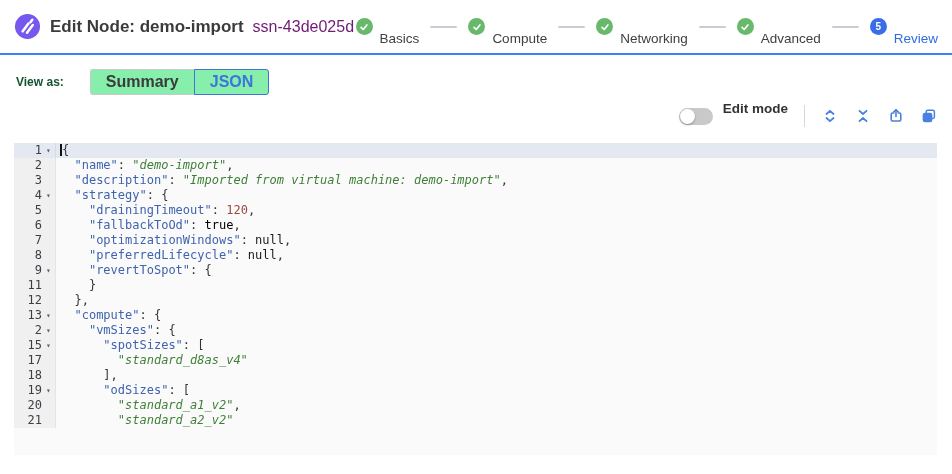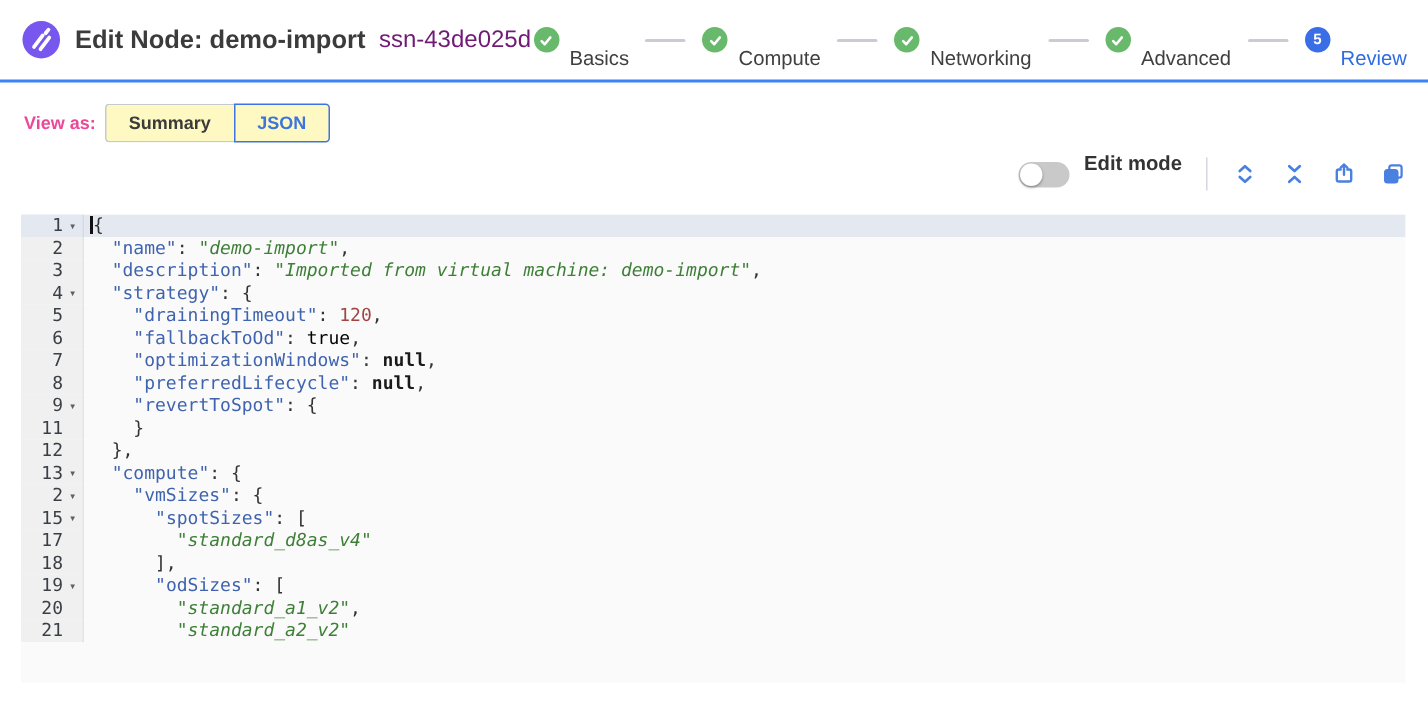--- a/index.html
+++ b/index.html
@@ -18,22 +18,22 @@
   .step-circle { width:17px; height:17px; border-radius:50%; display:flex;
     align-items:center; justify-content:center; flex:0 0 auto; }
   .step-circle.done { background:#68b96b; }
   .step-circle.active { background:#3a6ee6; color:#fff; font-size:10px; font-weight:bold; }
   .step-label { font-size:13.5px; color:#3f3f3f; margin-left:7px; white-space:nowrap;margin-top:24px; }
   .step.active .step-label { color:#2f6ce2; }
   .connector { width:27px; height:2px; background:#c9cdd3; border-radius:1px; margin:0 11px; }
 
   
   .viewas-row { margin:14px 0 0 16px; height:26px; display:flex; align-items:center; }
-  .viewas-label { font-size:12px; font-weight:bold; color:#ec4899; margin-right:6px; }
-  .seg-btn { height:26px; padding:12px 15px; background:#fef9c3; font-size:12px; font-weight:bold;
+  .viewas-label { font-size:12px; font-weight:bold; color:#14532d; margin-right:26px; }
+  .seg-btn { height:26px; padding:12px 15px; background:#86efac; font-size:16px; font-weight:bold;
     display:flex; align-items:center; cursor:pointer; }
   .seg-btn.summary { border:1px solid #c7cacd; border-radius:3px 0 0 3px; color:#3b3b3b; border-right:none; }
   .seg-btn.json { border:1.5px solid #3d74dd; border-radius:0 3px 3px 0; color:#3d74dd; }
 
   
   .toolbar-row { margin:8px 14px 14px 0; height:26px; display:flex; align-items:center;
     justify-content:flex-end; }
   .switch { width:34px; height:17px; border-radius:9px; background:#c9c9c9; position:relative;
     cursor:pointer; flex:0 0 auto; }
   .switch .knob { position:absolute; left:1px; top:1px; width:15px; height:15px; border-radius:50%;
@@ -53,21 +53,21 @@
   .gutter-num { text-align:right; }
   .fold-zone { width:13px; flex:0 0 auto; font-size:8px; color:#5c6066; text-align:center;
     cursor:pointer; line-height:15px; }
   .code-cell { flex:1; white-space:pre; padding-left:4px; color:#333; }
   .code-row.active-line { background:#e3e8f1; }
   .code-row.active-line .gutter-cell { background:#e3e8f1; border-right-color:#d5dae4; }
   .tk-k { color:#3f63ae; }
   .tk-s { color:#3e7f37; font-style:italic; }
   .tk-n { color:#9e4642; }
   .tk-b { color:#000000; }
-  .tk-u { color:#1a1a1a; font-weight:bold; }
+  .tk-u { color:#1a1a1a; font-weight:normal; }
   .tk-p { color:#333; }
   .cursor { display:inline-block; width:1.5px; height:12px; background:#111;
     vertical-align:-2px; margin-right:0.5px; }
 </style>
 </head>
 <body>
 
 <div class="header">
   <svg class="logo" viewBox="0 0 28 28">
     <circle cx="14" cy="14" r="13" fill="#7857ef"></circle>

